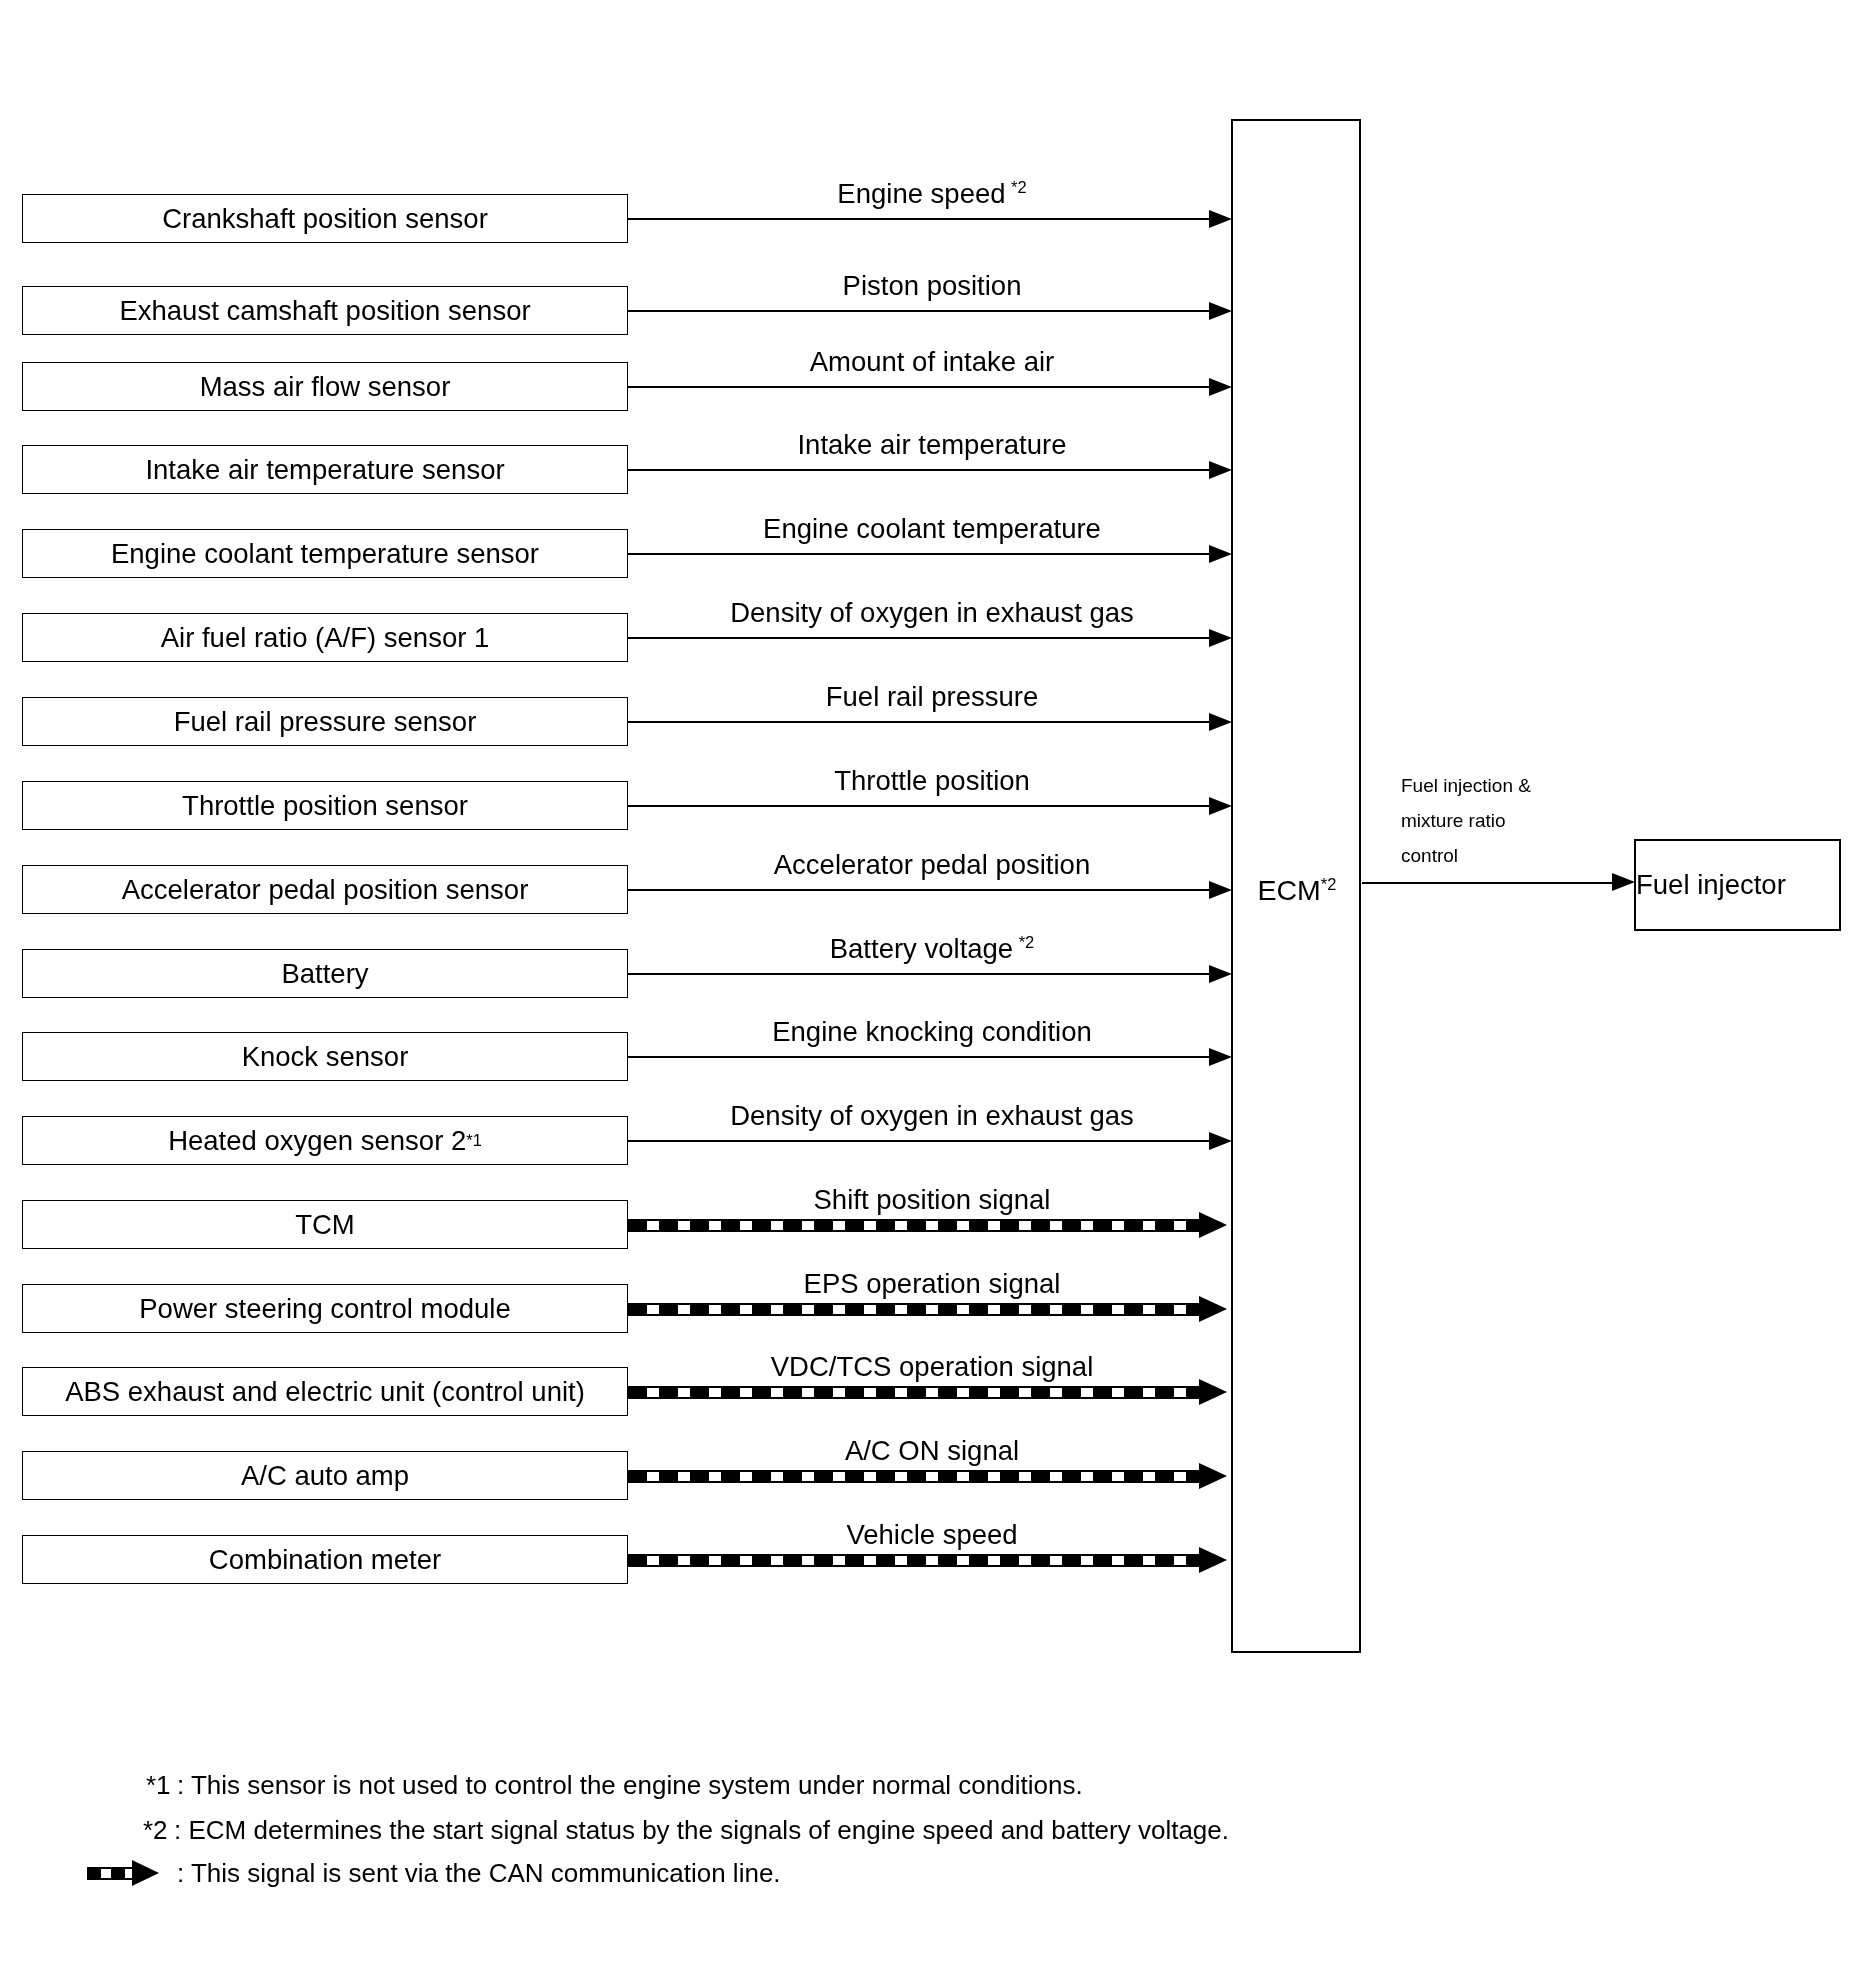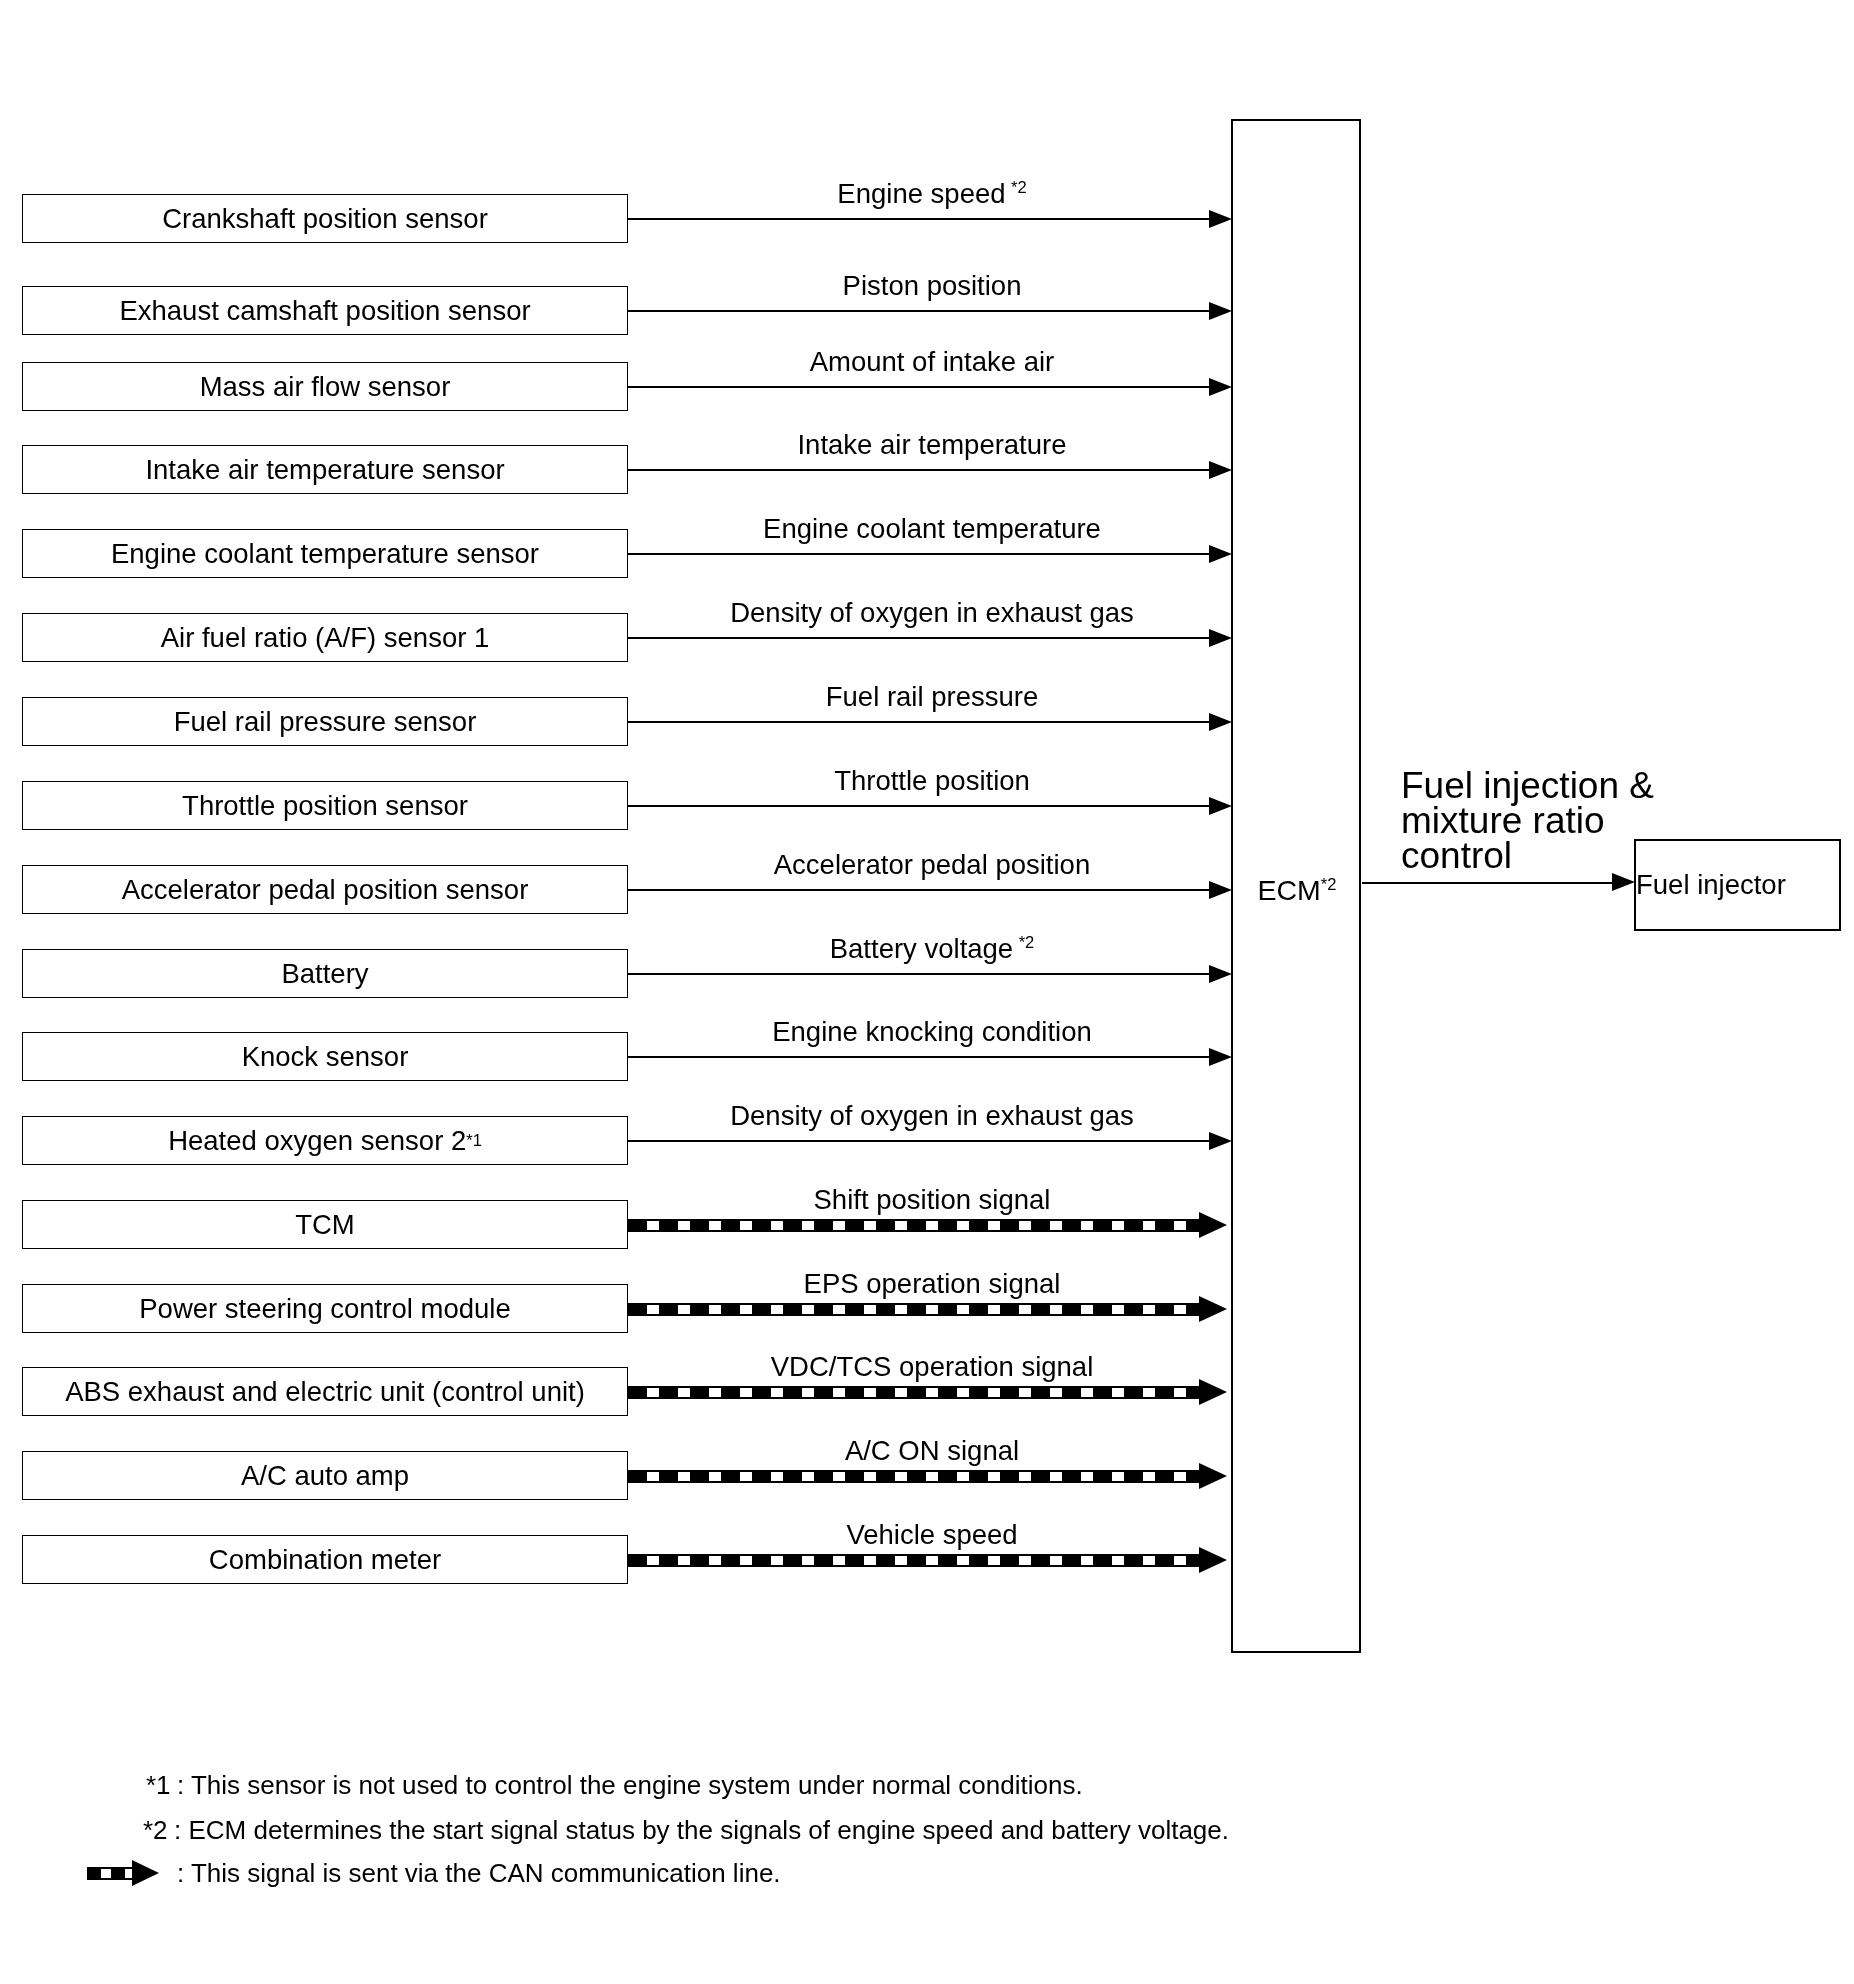--- a/index.html
+++ b/index.html
@@ -19,21 +19,21 @@
   .ahead{position:absolute;left:1209px;top:16px;width:0;height:0;
          border-left:23px solid #000;border-top:9.2px solid transparent;border-bottom:9.2px solid transparent;}
   .cbar{position:absolute;left:628px;top:19px;width:572px;height:13px;background-color:#000;
         background-image:repeating-linear-gradient(90deg,#000 0 19px,#fff 19px 31px);
         background-size:100% 9.2px;background-position:0 1.8px;background-repeat:no-repeat;}
   .chead{position:absolute;left:1199px;top:11.5px;width:0;height:0;
          border-left:28.5px solid #000;border-top:13.8px solid transparent;border-bottom:13.8px solid transparent;}
   .ecm{position:absolute;left:1231px;top:119px;width:126px;height:1530px;border:2.8px solid #000;background:#fff;}
   .ecmlabel{position:absolute;left:1231px;top:874px;width:132px;text-align:center;
             font-size:28.5px;white-space:nowrap;}
-  .outlabel{position:absolute;left:1401px;top:768px;font-size:37px;line-height:35px;
+  .outlabel{position:absolute;left:1401px;top:768px;font-size:19px;line-height:35px;
             white-space:pre-line;text-align:left;}
   .outline{position:absolute;left:1362px;top:882px;width:252px;height:2.3px;background:#000;}
   .outhead{position:absolute;left:1612px;top:873px;width:0;height:0;
            border-left:23px solid #000;border-top:9.2px solid transparent;border-bottom:9.2px solid transparent;}
   .inj{position:absolute;left:1634px;top:839px;width:203px;height:88px;border:2.8px solid #000;
        display:flex;align-items:center;justify-content:flex-start;font-size:27.5px;background:#fff;}
   .note{position:absolute;font-size:26px;line-height:29px;white-space:nowrap;}
   .ntext{margin-left:6.4px;}
   .legbar{position:absolute;left:87px;top:1867px;width:46px;height:13px;background-color:#000;
           background-image:repeating-linear-gradient(90deg,#000 0 13.8px,#fff 13.8px 24px);

